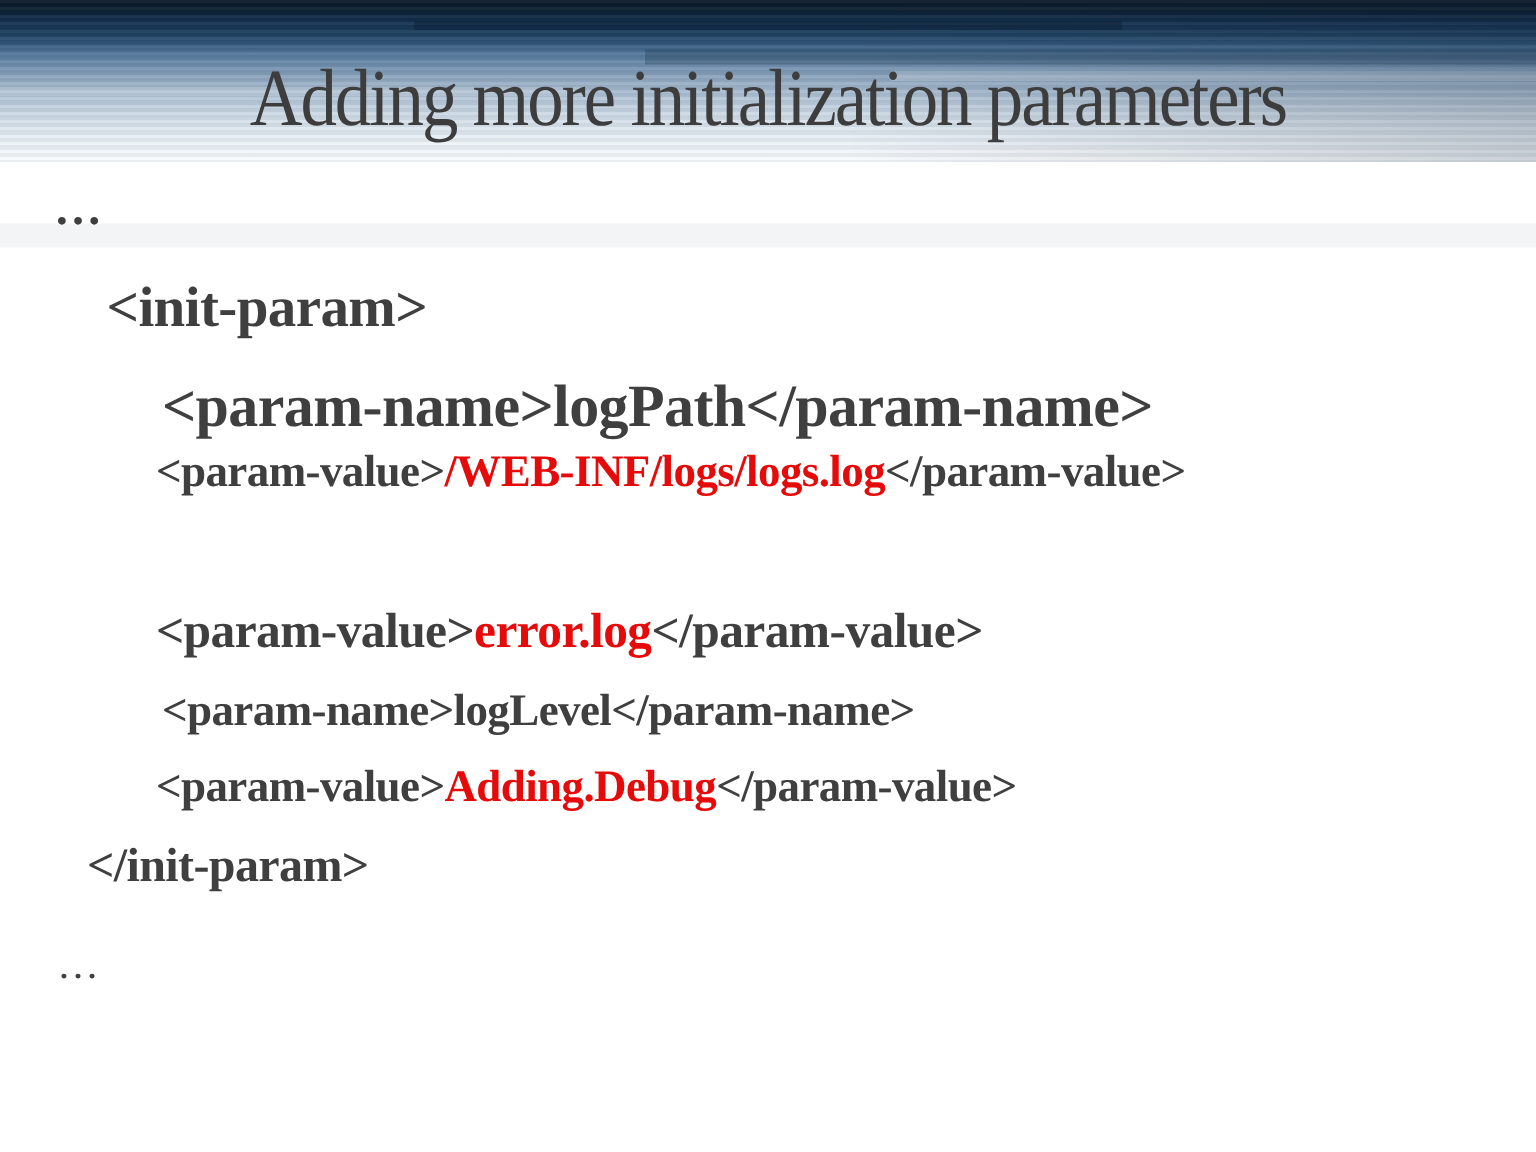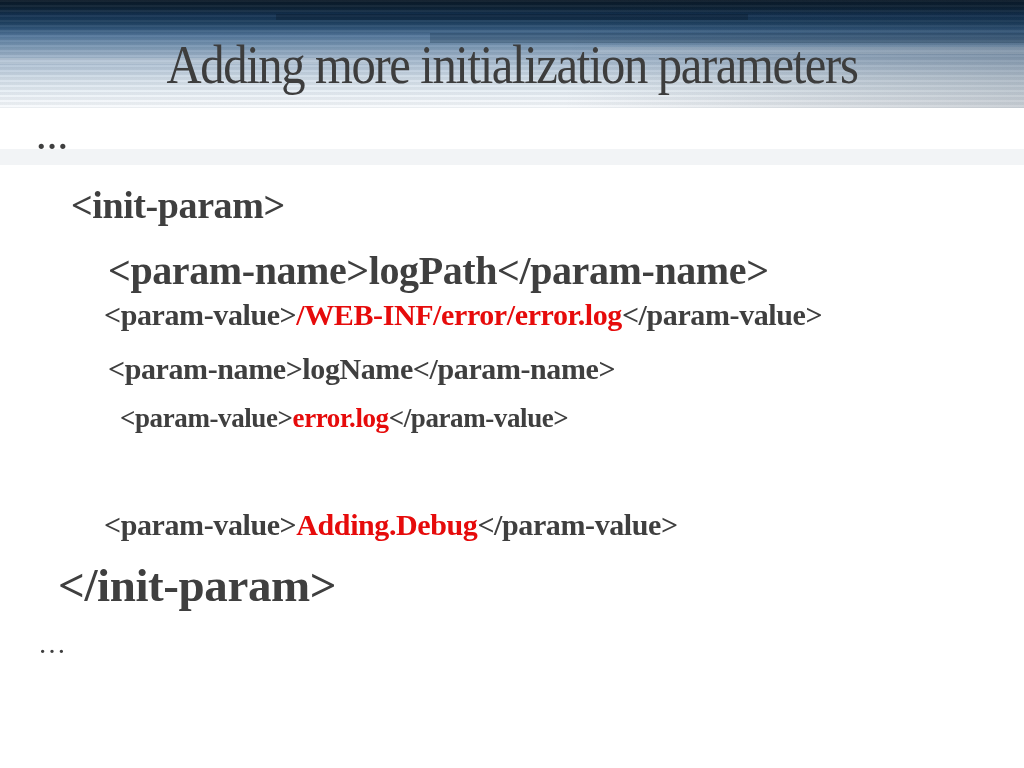--- a/index.html
+++ b/index.html
@@ -99,24 +99,24 @@
     letter-spacing: -0.4px;
   }
   .seg { color: inherit; }
   .seg.red { color: #e60b0b; }
 
   .l0 { left: 36px;  top: 120px; font-size: 32px; }
   .l1 { left: 71px;  top: 183px; font-size: 38px; }
   .l2 { left: 108px; top: 247px; font-size: 40px; }
   .l3 { left: 104px; top: 298px; font-size: 30px; }
   .l4 { left: 108px; top: 352px; font-size: 30px; }
-  .l5 { left: 120px; top: 403px; font-size: 27px; }
+  .l5 { left: 104px; top: 403px; font-size: 33px; }
   .l6 { left: 108px; top: 457px; font-size: 30px; }
   .l7 { left: 104px; top: 508px; font-size: 30px; }
-  .l8 { left: 58px;  top: 558px; font-size: 47px; text-align: right; }
+  .l8 { left: 58px;  top: 558px; font-size: 32px; text-align: right; }
   .l9 { left: 38px;  top: 628px; font-size: 28px; font-weight: 400; letter-spacing: 2px; }
 </style>
 </head>
 <body>
 
 <div class="slide">
 
   <div class="header">
     <div class="streak s1"></div>
     <div class="streak s2"></div>
@@ -129,26 +129,26 @@
   <div class="faint-band"></div>
 
   <div class="code">
 
     <div class="line l0"><span class="seg">…</span></div>
 
     <div class="line l1"><span class="seg">&lt;init-param&gt;</span></div>
 
     <div class="line l2"><span class="seg">&lt;param-name&gt;logPath&lt;/param-name&gt;</span></div>
 
-    <div class="line l3"><span class="seg">&lt;param-value&gt;</span><span class="seg red">/WEB-INF/error/error.log</span><span class="seg">&lt;/param-value&gt;</span></div>
+    <div class="line l3"><span class="seg">&lt;param-value&gt;</span><span class="seg red">/WEB-INF/logs/logs.log</span><span class="seg">&lt;/param-value&gt;</span></div>
 
-    <div class="line l4"><span class="seg">&lt;param-name&gt;logName&lt;/param-name&gt;</span></div>
 
     <div class="line l5"><span class="seg">&lt;param-value&gt;</span><span class="seg red">error.log</span><span class="seg">&lt;/param-value&gt;</span></div>
 
+    <div class="line l6"><span class="seg">&lt;param-name&gt;logLevel&lt;/param-name&gt;</span></div>
 
     <div class="line l7"><span class="seg">&lt;param-value&gt;</span><span class="seg red">Adding.Debug</span><span class="seg">&lt;/param-value&gt;</span></div>
 
     <div class="line l8"><span class="seg">&lt;/init-param&gt;</span></div>
 
     <div class="line l9"><span class="seg">…</span></div>
 
   </div>
 </div>
 

